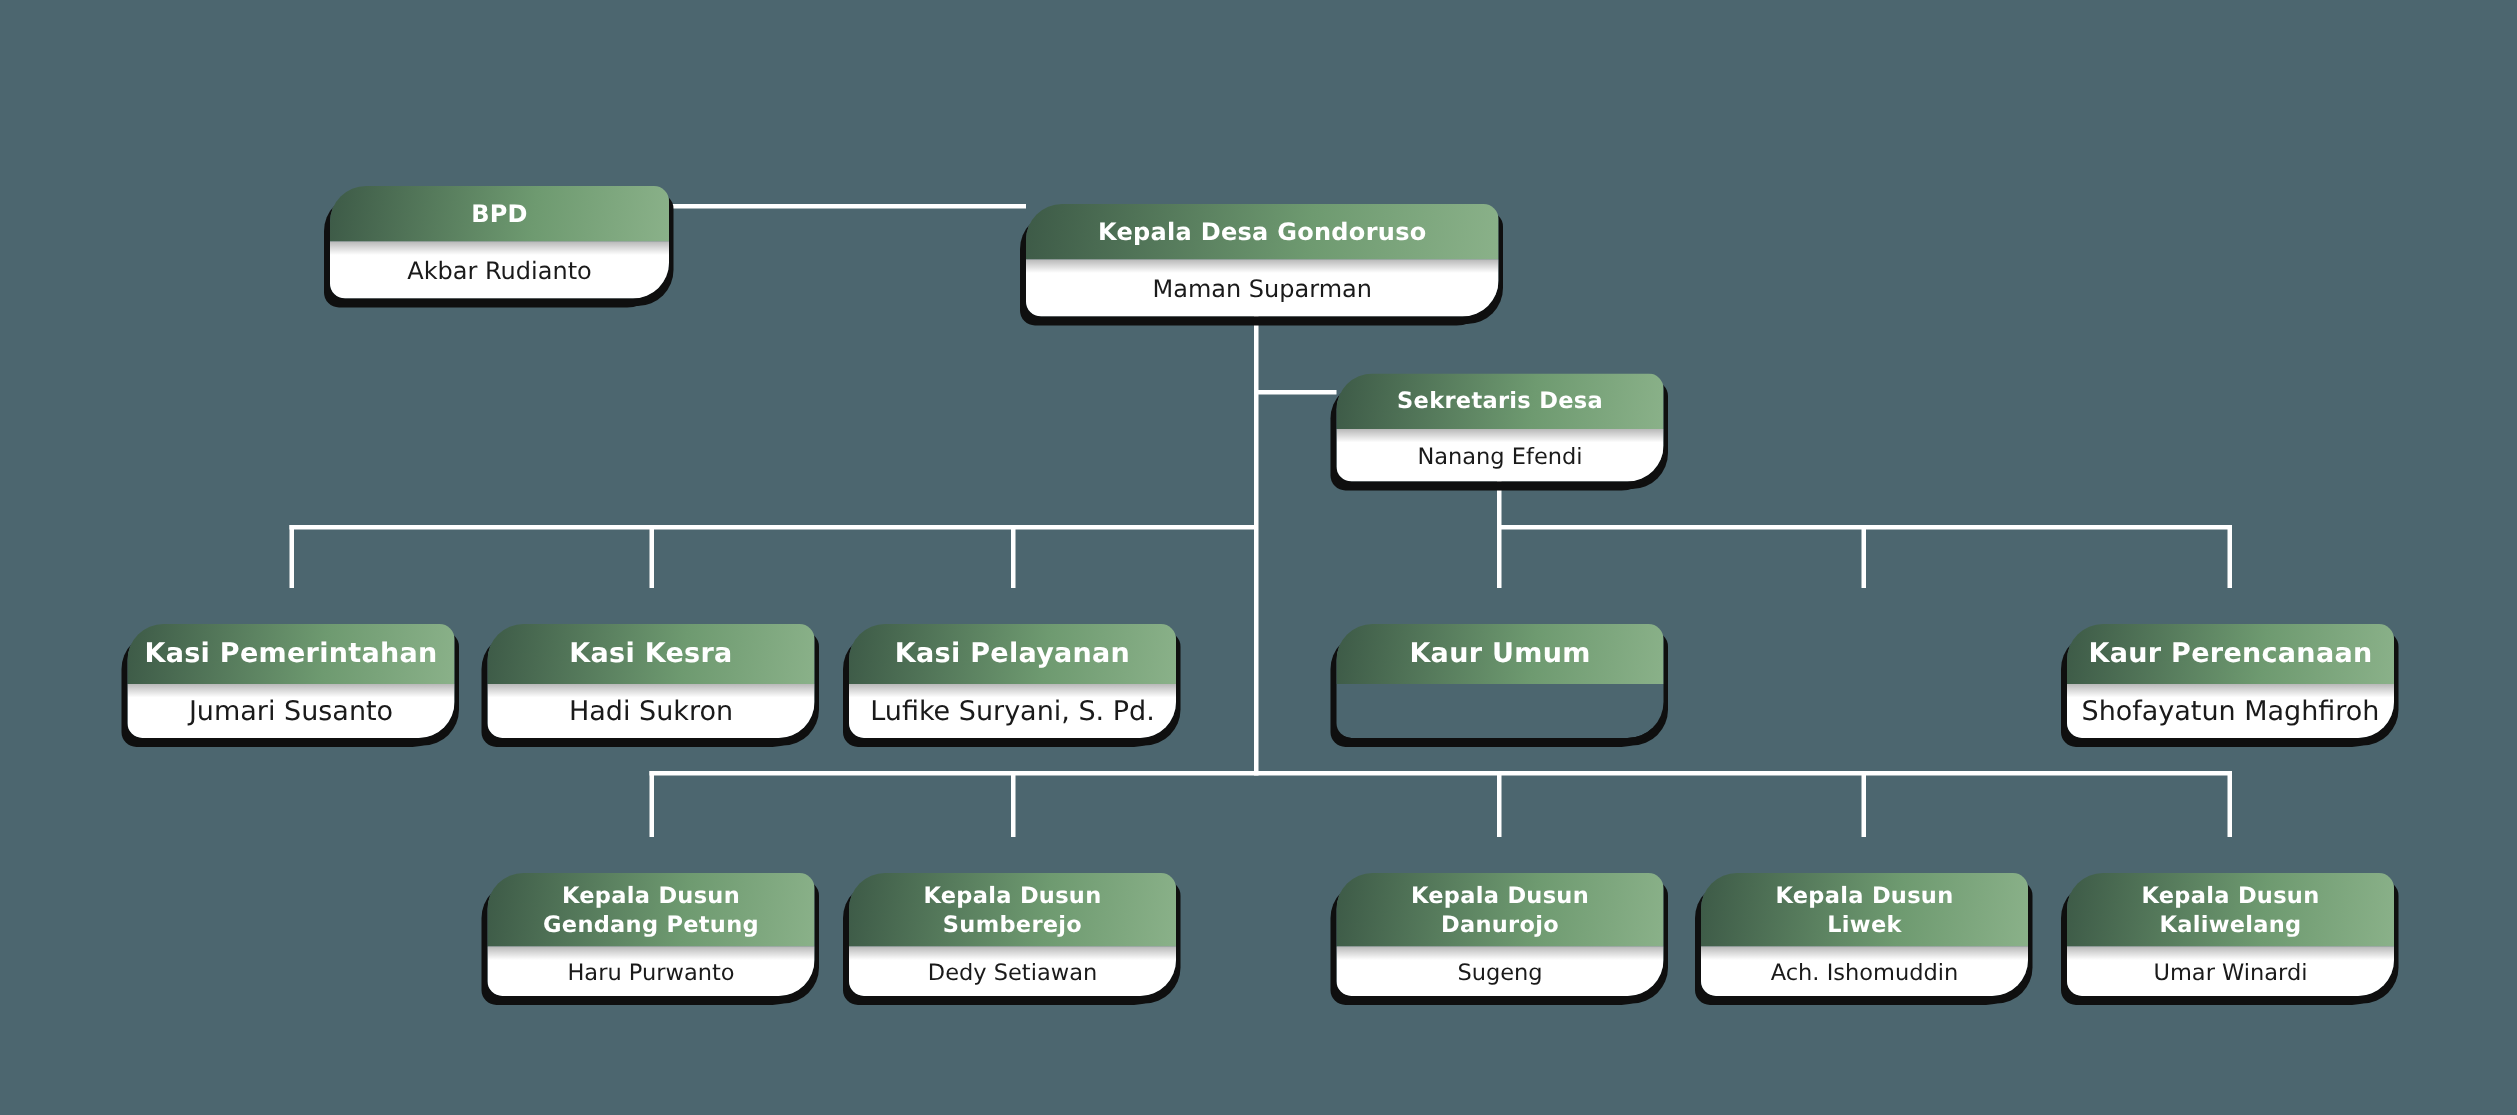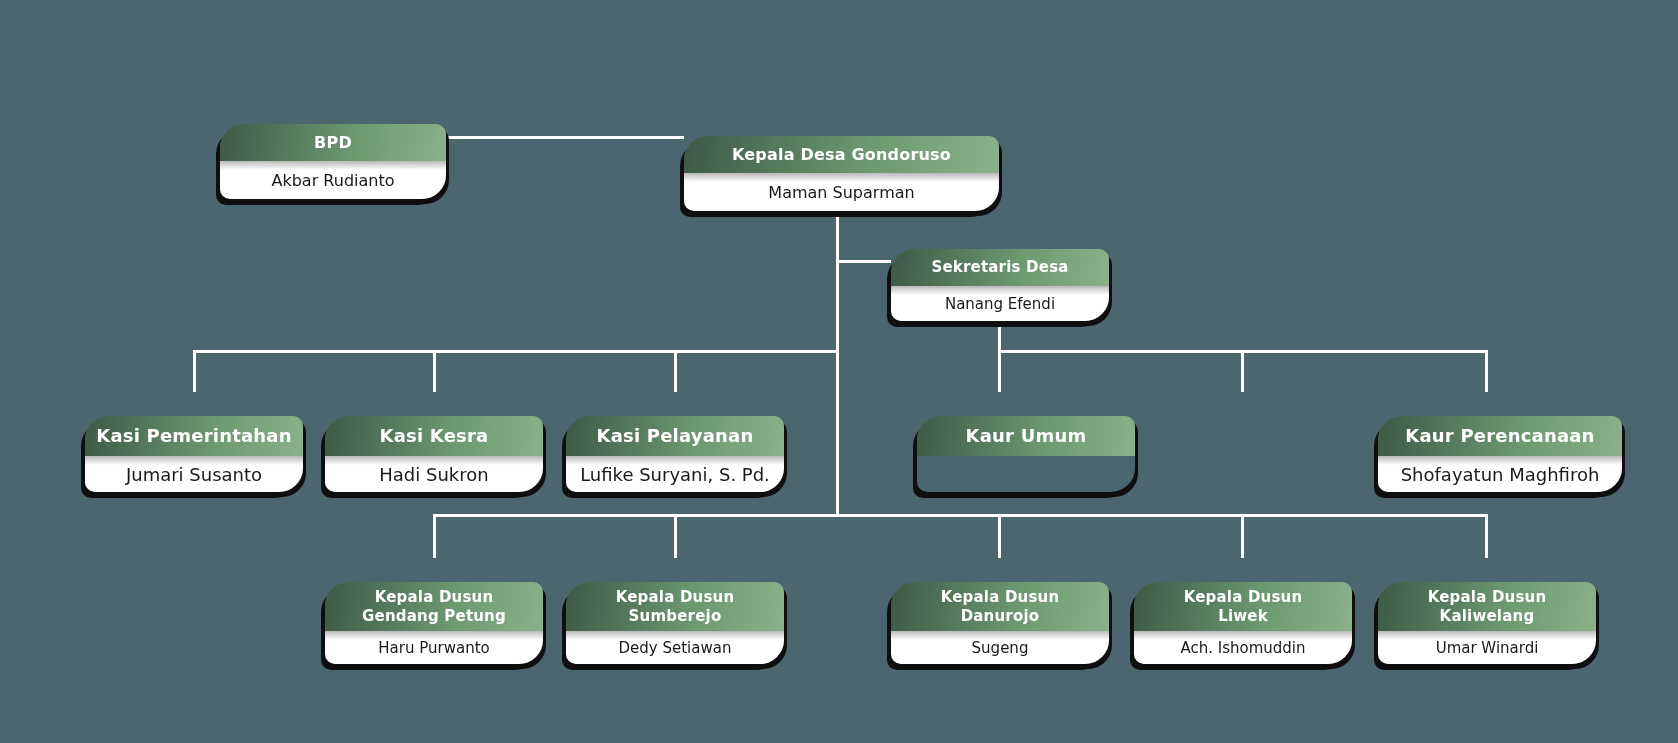--- a/index.html
+++ b/index.html
@@ -130,26 +130,26 @@
       </div>
   </div>
   <div class="node r3" style="left:566px;top:392px;width:218px">
     <div class="hd">
         <span>Kasi Pelayanan</span>
       </div>
     <div class="bd">
         <span>Lufike Suryani, S. Pd.</span>
       </div>
   </div>
-  <div class="node r3" style="left:917px;top:392px;width:218px">
+  <div class="node r3" style="left:891px;top:392px;width:218px">
     <div class="hd">
         <span>Kaur Umum</span>
       </div>
   </div>
-  <div class="node r3" style="left:1378px;top:392px;width:244px">
+  <div class="node r3" style="left:1378px;top:392px;width:218px">
     <div class="hd">
         <span>Kaur Perencanaan</span>
       </div>
     <div class="bd">
         <span>Shofayatun Maghfiroh</span>
       </div>
   </div>
 
   <div class="node r4" style="left:325px;top:558px;width:218px">
     <div class="hd">

